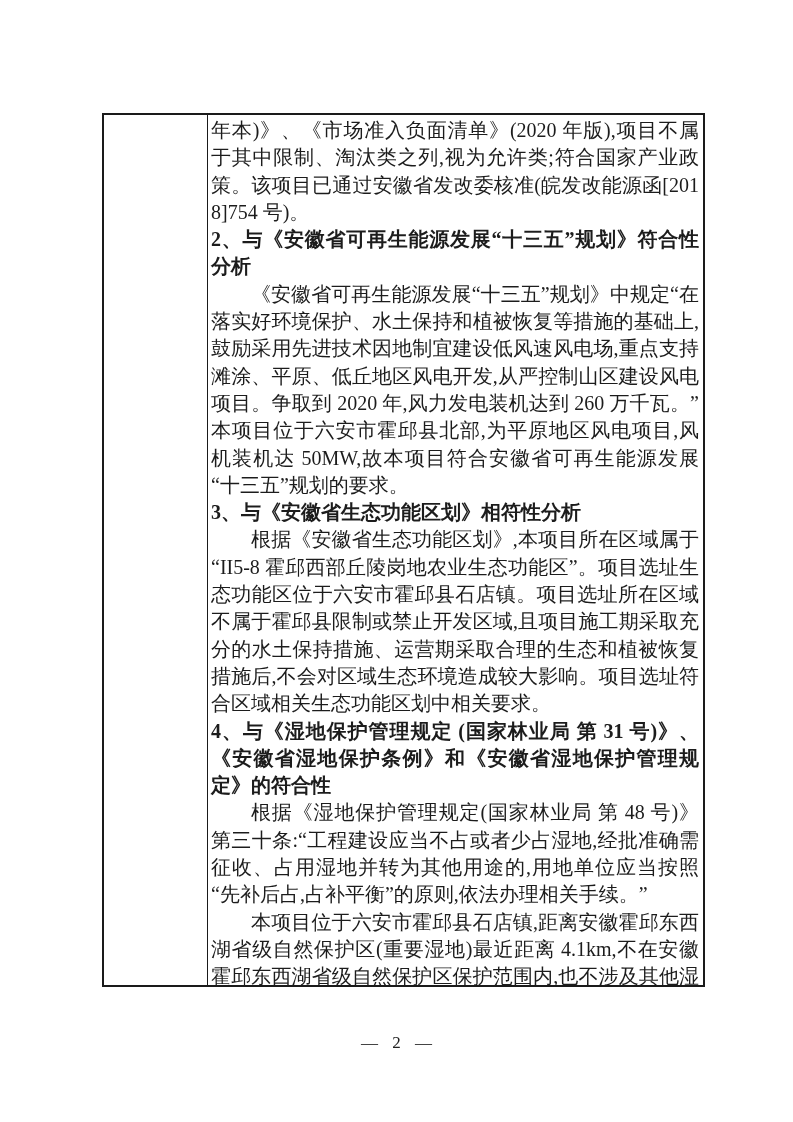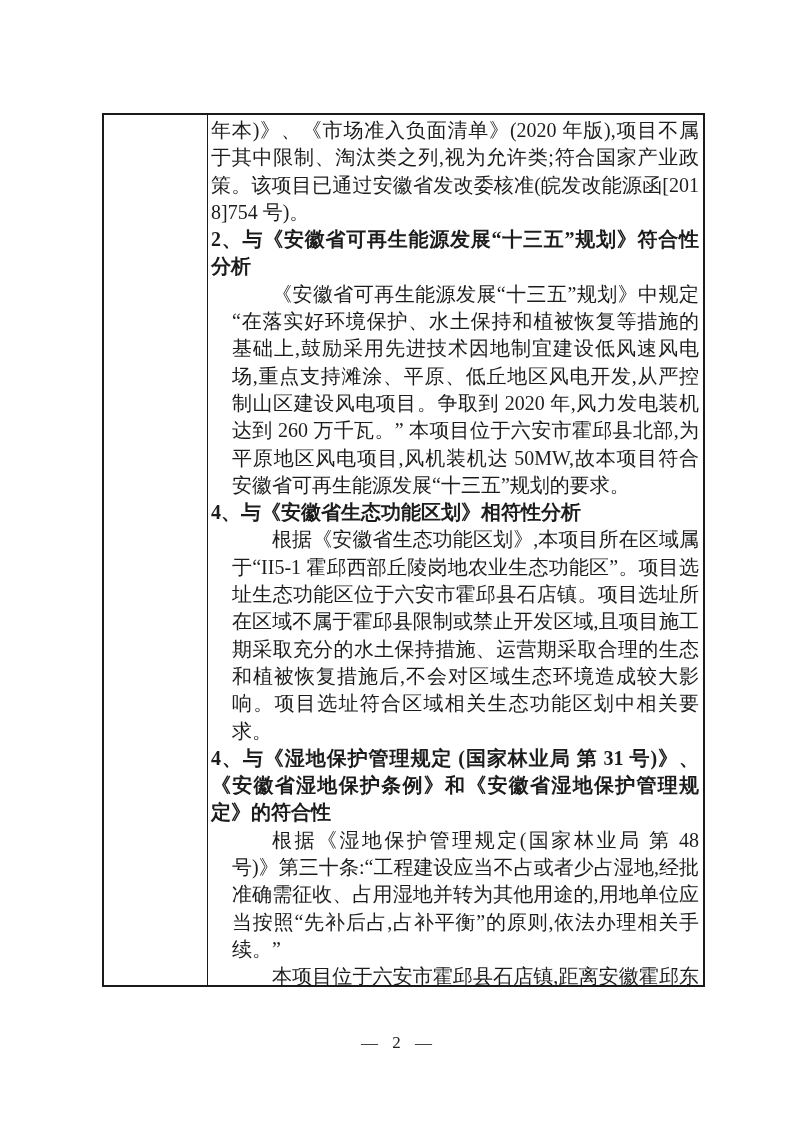--- a/index.html
+++ b/index.html
@@ -41,21 +41,20 @@
     text-align: justify;
     text-justify: inter-ideograph;
     margin: 0;
     word-break: break-all;
   }
   .blk.heading {
     font-weight: bold;
   }
   .blk.para.indent {
     text-indent: 2em;
-    margin-left: 21px;
   }
   .page-footer {
     position: absolute;
     left: 0;
     top: 1033px;
     width: 100%;
     text-align: center;
     font-size: 17px;
     word-spacing: 10px;
     color: #222222;
@@ -63,21 +62,21 @@
 </style>
 </head>
 <body>
 
 <div class="page-table">
   <div class="label-cell"></div>
   <div class="content-cell">
       <div class="blk para">年本)》、《市场准入负面清单》(2020 年版),项目不属于其中限制、淘汰类之列,视为允许类;符合国家产业政策。该项目已通过安徽省发改委核准(皖发改能源函[2018]754 号)。</div>
       <div class="blk heading">2、与《安徽省可再生能源发展“十三五”规划》符合性分析</div>
       <div class="blk para indent">《安徽省可再生能源发展“十三五”规划》中规定“在落实好环境保护、水土保持和植被恢复等措施的基础上,鼓励采用先进技术因地制宜建设低风速风电场,重点支持滩涂、平原、低丘地区风电开发,从严控制山区建设风电项目。争取到 2020 年,风力发电装机达到 260 万千瓦。” 本项目位于六安市霍邱县北部,为平原地区风电项目,风机装机达 50MW,故本项目符合安徽省可再生能源发展“十三五”规划的要求。</div>
-      <div class="blk heading">4、与《安徽省生态功能区划》相符性分析</div>
-      <div class="blk para indent">根据《安徽省生态功能区划》,本项目所在区域属于“II5-1 霍邱西部丘陵岗地农业生态功能区”。项目选址生态功能区位于六安市霍邱县石店镇。项目选址所在区域不属于霍邱县限制或禁止开发区域,且项目施工期采取充分的水土保持措施、运营期采取合理的生态和植被恢复措施后,不会对区域生态环境造成较大影响。项目选址符合区域相关生态功能区划中相关要求。</div>
+      <div class="blk heading">3、与《安徽省生态功能区划》相符性分析</div>
+      <div class="blk para indent">根据《安徽省生态功能区划》,本项目所在区域属于“II5-8 霍邱西部丘陵岗地农业生态功能区”。项目选址生态功能区位于六安市霍邱县石店镇。项目选址所在区域不属于霍邱县限制或禁止开发区域,且项目施工期采取充分的水土保持措施、运营期采取合理的生态和植被恢复措施后,不会对区域生态环境造成较大影响。项目选址符合区域相关生态功能区划中相关要求。</div>
       <div class="blk heading">4、与《湿地保护管理规定 (国家林业局 第 31 号)》、《安徽省湿地保护条例》和《安徽省湿地保护管理规定》的符合性</div>
       <div class="blk para indent">根据《湿地保护管理规定(国家林业局 第 48 号)》第三十条:“工程建设应当不占或者少占湿地,经批准确需征收、占用湿地并转为其他用途的,用地单位应当按照“先补后占,占补平衡”的原则,依法办理相关手续。”</div>
       <div class="blk para indent">本项目位于六安市霍邱县石店镇,距离安徽霍邱东西湖省级自然保护区(重要湿地)最近距离 4.1km,不在安徽霍邱东西湖省级自然保护区保护范围内,也不涉及其他湿地。符合《湿地保护管理规定(国家林业局 第 48 号)》和《安徽省湿地保护管理规定》的要求。</div>
     </div>
 </div>
 
 <div class="page-footer">— 2 —</div>
 
 </body></html>

